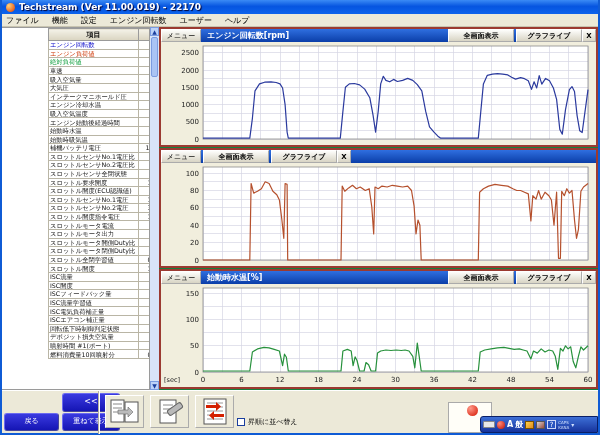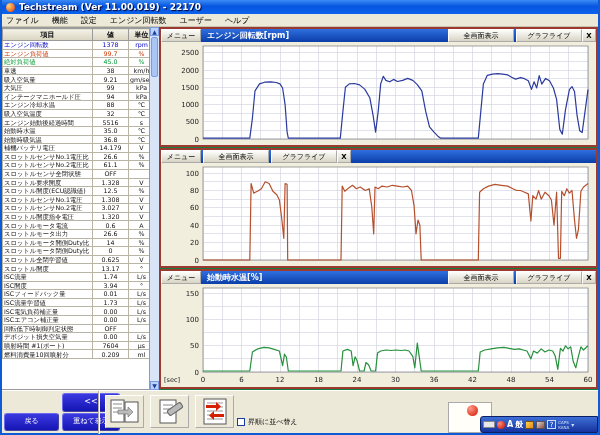--- a/index.html
+++ b/index.html
@@ -13,41 +13,41 @@
 
   
   #menubar { height:13px; background:#ece9d8; border-bottom:1px solid #c8c4b0; display:flex; align-items:center; padding-left:4px; gap:13px; }
   #menubar .menu-item { font-size:8px; color:#000; cursor:default; }
 
   
   #content { display:flex; height:363px; }
 
   
   #table-wrap { width:152px; height:363px; overflow:hidden; background:#fff; border:1px solid #9a9a9a; border-left:none; }
-  table { border-collapse:collapse; width:152px; table-layout:fixed; }
+  table { border-collapse:collapse; width:152px; table-layout:fixed;margin-left:46px; }
   th { background:linear-gradient(180deg,#f4f2e8,#d9d4c0); font-size:7px; font-weight:bold; border:1px solid #9a9a9a; height:12px; }
   td { font-size:6.3px; border:1px solid #b9b5a5; padding:0 1px; height:8.6px; line-height:1.15; overflow:hidden; background:#fff; color:#111; }
   td.val { text-align:center; }
   td.unit { text-align:center; }
   col.c-item{width:90px;} col.c-val{width:36px;} col.c-unit{width:26px;}
 
   
   #table-scroll { width:9px; height:363px; background:#d8e4f8; display:flex; flex-direction:column; }
   .sb-btn { width:9px; height:9px; background:#bcd2f8; border:1px solid #7b9ce1; color:#1a3e9e; font-size:6px; line-height:7px; text-align:center; }
   .sb-track { flex:1; }
   .sb-thumb { width:7px; height:40px; margin:1px auto; background:#aac4f4; border:1px solid #7b9ce1; border-radius:2px; }
 
   
   #charts { width:439px; display:flex; flex-direction:column; }
   .chart-panel { height:120px; border:2px solid #9b3a31; margin-bottom:1px; background:#f1eedd; }
   .chart-panel:last-child { margin-bottom:0; }
   .chart-header { height:13px; display:flex; align-items:stretch; background:linear-gradient(180deg,#2f6fe0,#0b3ea8); }
   .menu-btn { width:40px; font-size:7px; background:linear-gradient(180deg,#fdfdfb,#d8d4c4); border:1px outset #fff; color:#000; }
   .chart-title { flex:1; color:#fff; font-size:8px; font-weight:bold; padding:1px 0 0 6px; white-space:nowrap; overflow:hidden; }
-  .hdr-btn { width:66px; font-size:7px; background:linear-gradient(180deg,#fdfdfb,#d8d4c4); border:1px outset #fff; color:#000; margin-left:2px; }
+  .hdr-btn { width:66px; font-size:7px; background:linear-gradient(180deg,#fdfdfb,#d8d4c4); border:1px outset #fff; color:#000; margin-left:2px;font-weight:bold; }
   .close-btn { width:14px; font-size:7px; font-weight:bold; background:linear-gradient(180deg,#fdfdfb,#d8d4c4); border:1px outset #fff; color:#000; }
   .chart-svg { display:block; }
 
   
   #bottom { height:43px; position:relative; background:#ece9d8; border-top:1px solid #fff; }
   .blue-btn { position:absolute; background:linear-gradient(180deg,#3a3ae0,#1515b4); color:#fff; border:1px outset #6a6af0; border-radius:3px; font-size:7px; line-height:1.1; }
   #btn-service { left:2px; top:2px; width:55px; height:19px; }
   #btn-prev    { left:60px; top:2px; width:58px; height:19px; font-size:8px; }
   #btn-back    { left:2px; top:22px; width:55px; height:18px; }
   #btn-overlay { left:60px; top:22px; width:58px; height:18px; }

